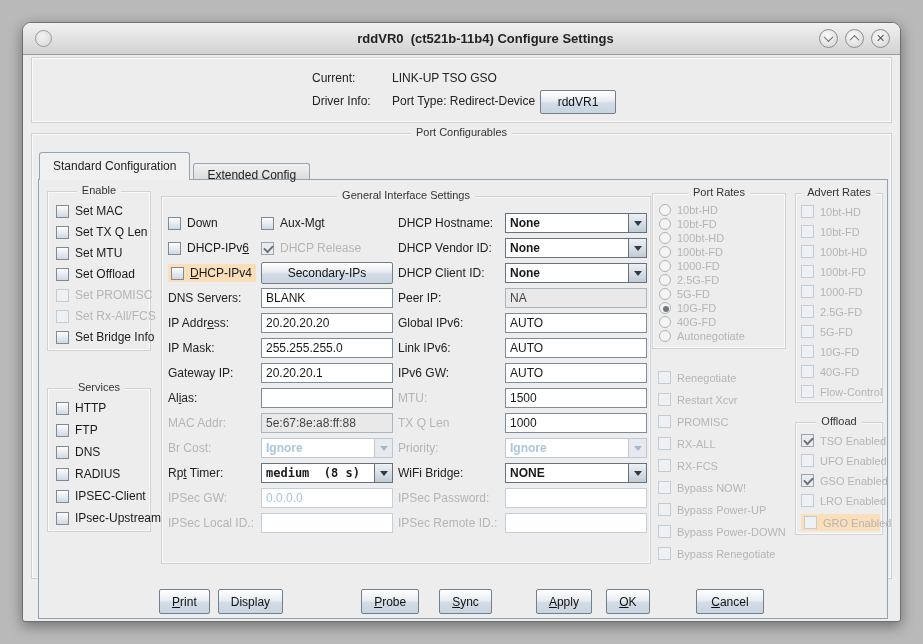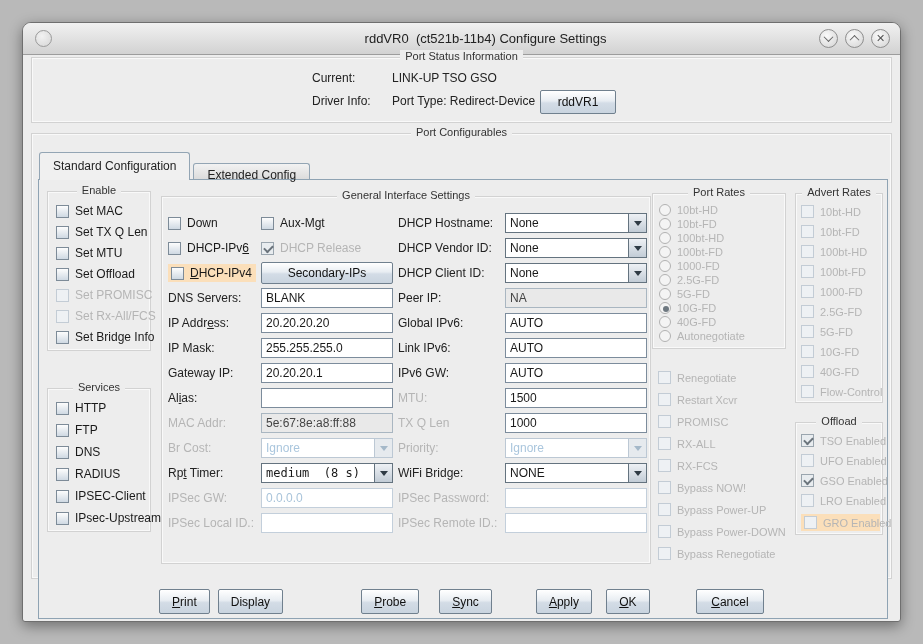--- a/index.html
+++ b/index.html
@@ -22,21 +22,21 @@
     border-radius:9px 9px 3px 3px;
     box-shadow:0 4px 14px rgba(0,0,0,.4);
   }
   .titlebar{
     position:relative;height:32px;
     background:linear-gradient(#f1f1f1,#d2d2d2);
     border-bottom:1px solid #9c9c9c;
     border-radius:8px 8px 0 0;
     display:flex;align-items:center;justify-content:center;
   }
-  .titlebar .title{font-weight:normal;font-size:13px;color:#222;white-space:pre;margin-left:48px;}
+  .titlebar .title{font-weight:bold;font-size:13px;color:#222;white-space:pre;margin-left:48px;}
   .menu-circle{
     position:absolute;left:12px;top:7px;width:17px;height:17px;border-radius:50%;
     background:radial-gradient(circle at 40% 35%,#f2f2f2,#d6d6d6);
     border:1px solid #9a9a9a;
   }
   .win-controls{position:absolute;right:10px;top:6px;display:flex;gap:7px;}
   .win-btn{
     width:19px;height:19px;border-radius:50%;
     background:radial-gradient(circle at 40% 35%,#fafafa,#d3d3d3);
     border:1px solid #8e8e8e;
@@ -140,21 +140,21 @@
   }
   .flabel{white-space:nowrap;color:#222;}
   .flabel.dis{color:#b5b5b5;}
   .field{
     height:20px;border:1px solid #7c8c9c;background:#fff;
     display:flex;align-items:center;padding:0 4px;overflow:hidden;white-space:pre;
   }
   .field.ro{background:#e9e9e9;border-color:#a9b6c1;color:#444;}
   .field.dis{border-color:#c3cfdb;color:#a9c4da;}
   .combo{display:flex;height:20px;border:1px solid #64737f;background:#fff;}
-  .combo .val{flex:1;display:flex;align-items:center;padding:8px 4px;overflow:hidden;white-space:pre;}
+  .combo .val{flex:1;display:flex;align-items:center;padding:8px 4px;overflow:hidden;white-space:pre;font-weight:bold;}
   .combo .dbtn{
     width:18px;flex:0 0 auto;border-left:1px solid #64737f;
     background:linear-gradient(#eef1f5,#c2ccd6);
     display:flex;align-items:center;justify-content:center;
   }
   .tri{width:0;height:0;border-left:4px solid transparent;border-right:4px solid transparent;border-top:5px solid #2f3b45;}
   .combo.dis{border-color:#bcc8d4;}
   .combo.dis .val{color:#aac6dd;}
   .combo.dis .dbtn{border-left-color:#bcc8d4;background:#e6eaee;}
   .combo.dis .tri{border-top-color:#a4b8c9;}
@@ -197,21 +197,20 @@
       <span class="win-btn">
           <span class="chev up"></span>
         </span>
       <span class="win-btn">
           <span>✕</span>
         </span>
     </span>
   </div>
 
   <div class="group port-status">
-    <div class="gtitle"><span>Port Status Information</span></div>
     <div class="ps-row r1">
       <span class="ps-label">Current:</span>
       <span class="ps-val">LINK-UP TSO GSO</span>
     </div>
     <div class="ps-row r2">
       <span class="ps-label">Driver Info:</span>
       <span class="ps-val">Port Type: Redirect-Device  Peer: rddVR1</span>
     </div>
     <button class="btn peer-btn">rddVR1</button>
   </div>

